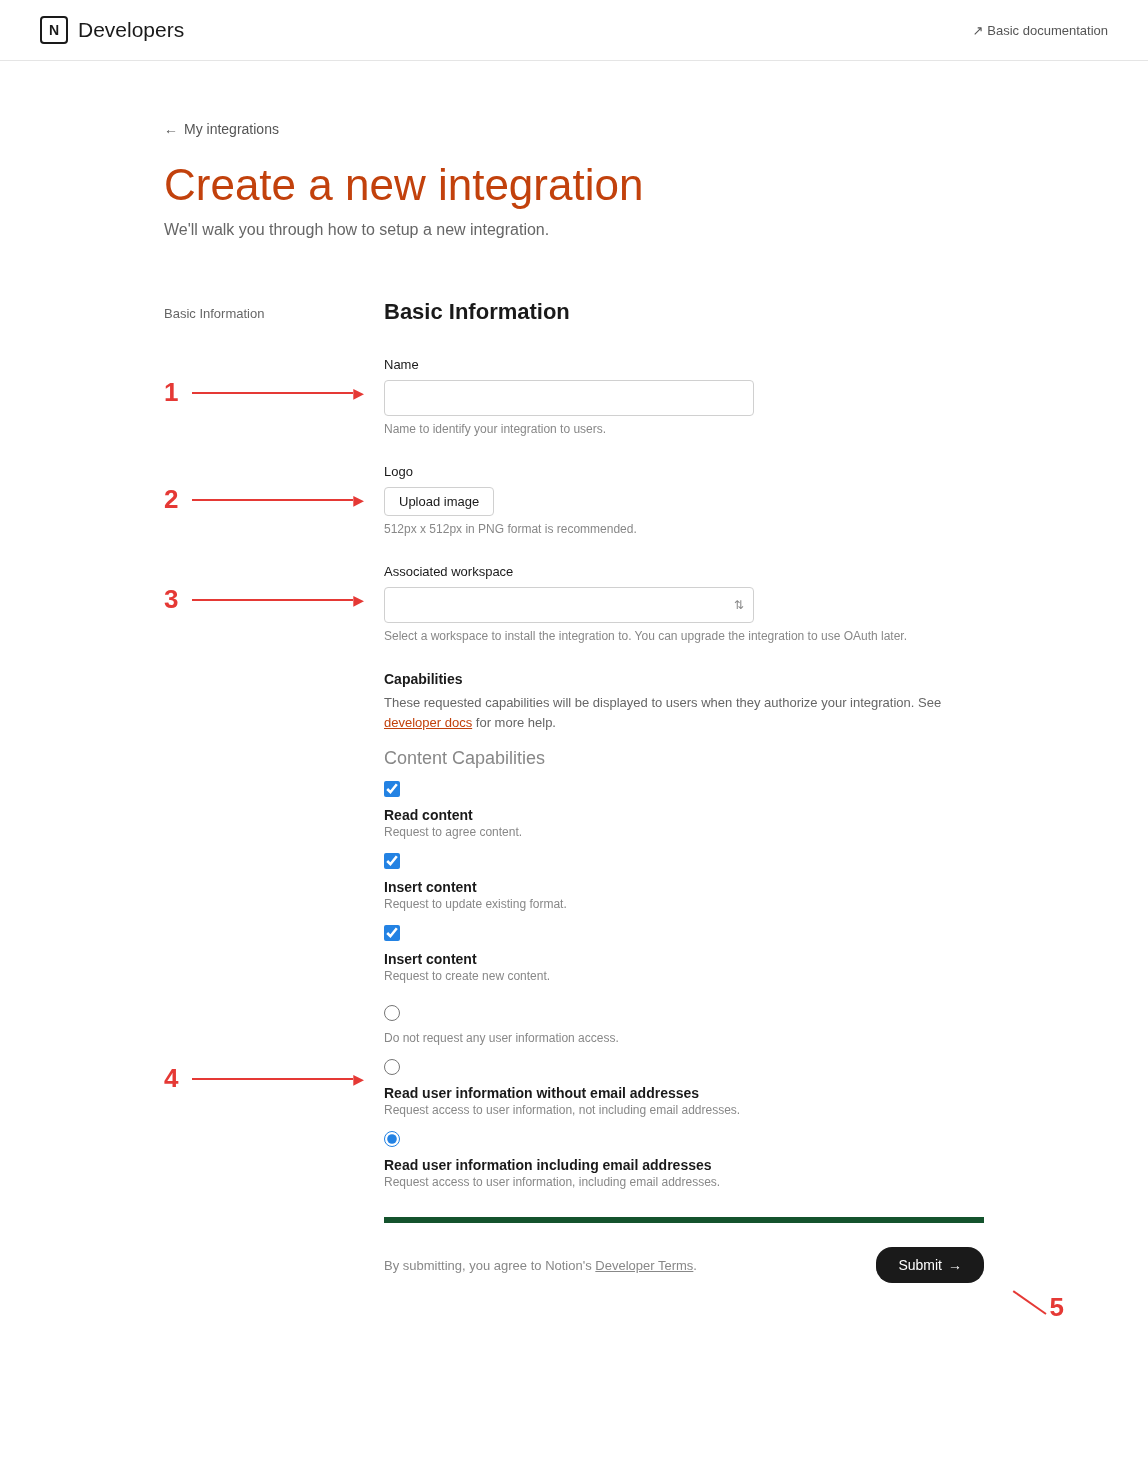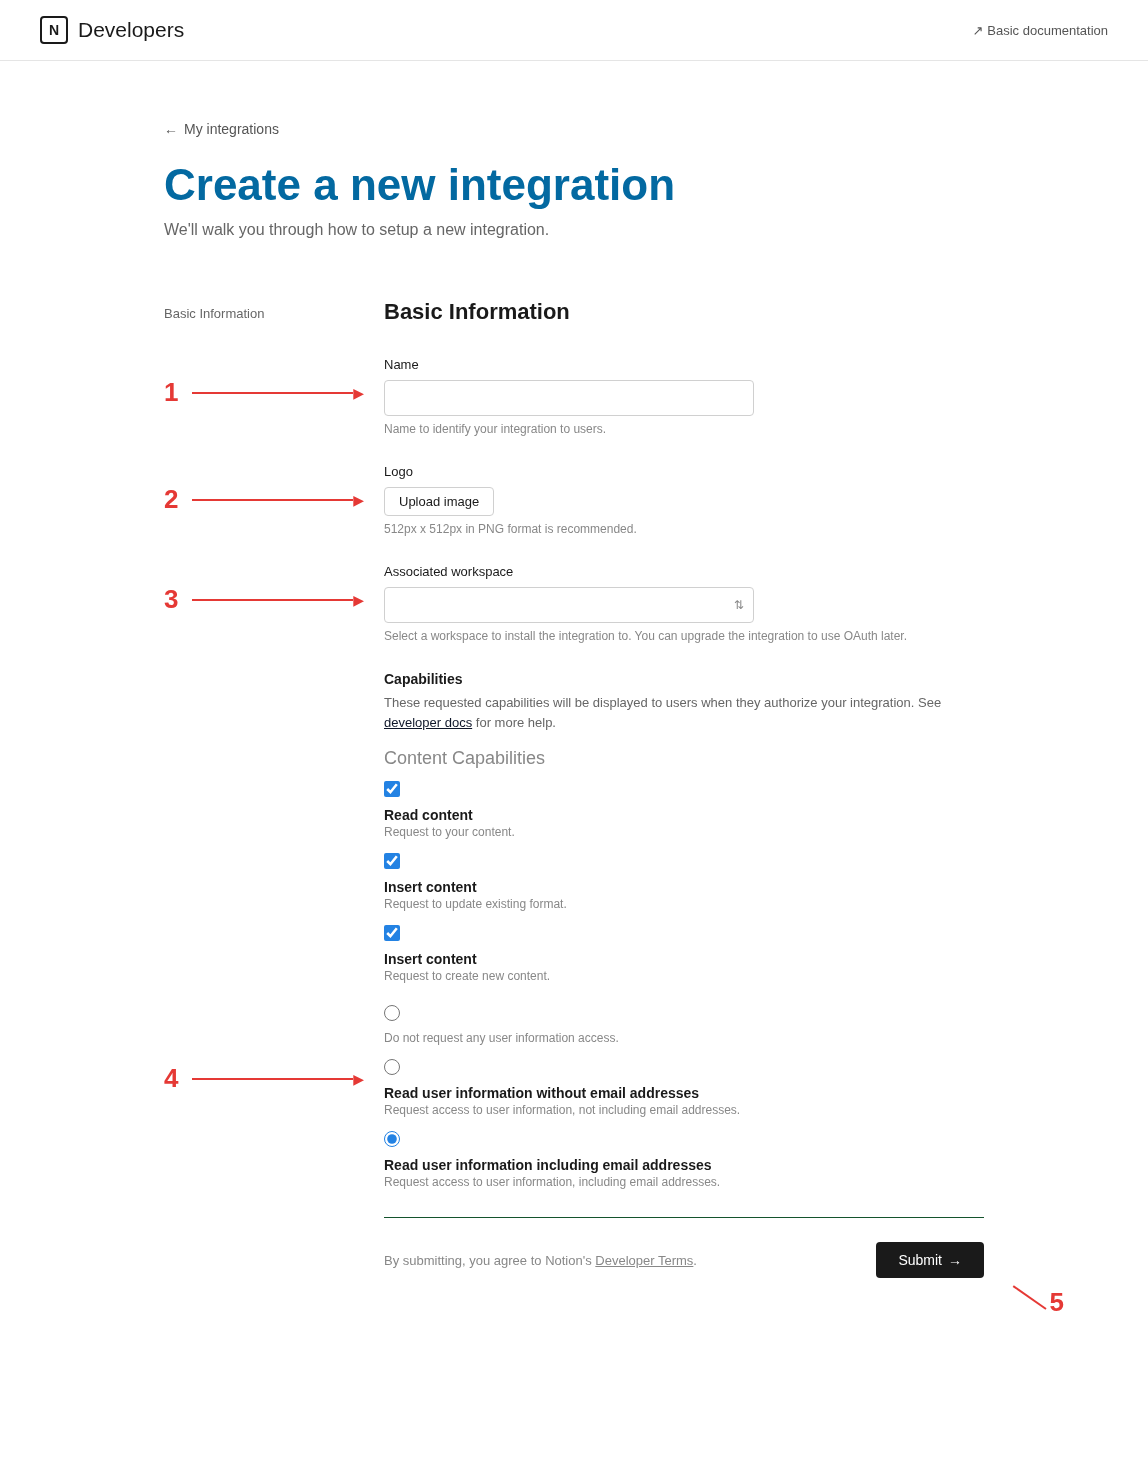--- a/index.html
+++ b/index.html
@@ -58,22 +58,22 @@
       display: flex;
       align-items: center;
       gap: 6px;
       color: #555;
       font-size: 14px;
       margin-bottom: 24px;
       cursor: pointer;
     }
     .page-title {
       font-size: 44px;
-      font-weight: 700;
-      color: #0369a1;
+      font-weight: 400;
+      color: #c2410c;
       margin-bottom: 12px;
       line-height: 1.1;
     }
     .page-subtitle {
       font-size: 16px;
       color: #666;
       margin-bottom: 60px;
     }
 
     
@@ -177,21 +177,21 @@
       color: #1a1a1a;
       margin-bottom: 6px;
     }
     .capabilities-desc {
       font-size: 13px;
       color: #666;
       margin-bottom: 16px;
       line-height: 1.5;
     }
     .capabilities-desc a {
-      color: #0f172a;
+      color: #c2410c;
       text-decoration: underline;
       text-align: right;
     }
     .capabilities-group-label {
       font-size: 18px;
       color: #888;
       margin-bottom: 10px;
       font-weight: 500;
     }
     .capability-item {
@@ -231,40 +231,40 @@
       align-items: flex-start;
       margin-bottom: 0;
     }
 
     
     .form-footer {
       display: flex;
       align-items: center;
       justify-content: space-between;
       padding-top: 24px;
-      border-top: 1px solid #14532d;
+      border-top: 6px solid #14532d;
       margin-top: 16px;
     }
     .footer-text {
       font-size: 13px;
       color: #888;
     }
     .footer-text a {
       color: #888;
       text-decoration: underline;
     }
     .submit-button {
       display: inline-flex;
       align-items: center;
       gap: 6px;
       padding: 10px 22px;
       background: #1a1a1a;
       color: #fff;
       border: none;
-      border-radius: 4px;
+      border-radius: 16px;
       font-size: 14px;
       font-weight: 500;
       cursor: pointer;
     }
     .content-capabilities-group { margin-bottom: 20px; }
     .user-capabilities-group { margin-bottom: 8px; }
   </style>
 </head>
 <body>
 
@@ -356,21 +356,21 @@
           <span>These requested capabilities will be displayed to users when they authorize your integration. See </span><a href="#"><span>developer docs</span></a><span> for more help.</span>
         </div>
 
         <div class="content-capabilities-group">
           <div class="capabilities-group-label">Content Capabilities</div>
 
           <div class="capability-item">
             <input type="checkbox" class="capability-checkbox" id="read_content" checked="" style="">
             <div class="capability-text-group">
               <div class="capability-name">Read content</div>
-              <div class="capability-desc">Request to your content.</div>
+              <div class="capability-desc">Request to agree content.</div>
             </div>
           </div>
 
           <div class="capability-item">
             <input type="checkbox" class="capability-checkbox" id="update_content" checked="" style="">
             <div class="capability-text-group">
               <div class="capability-name">Insert content</div>
               <div class="capability-desc">Request to update existing format.</div>
             </div>
           </div>

